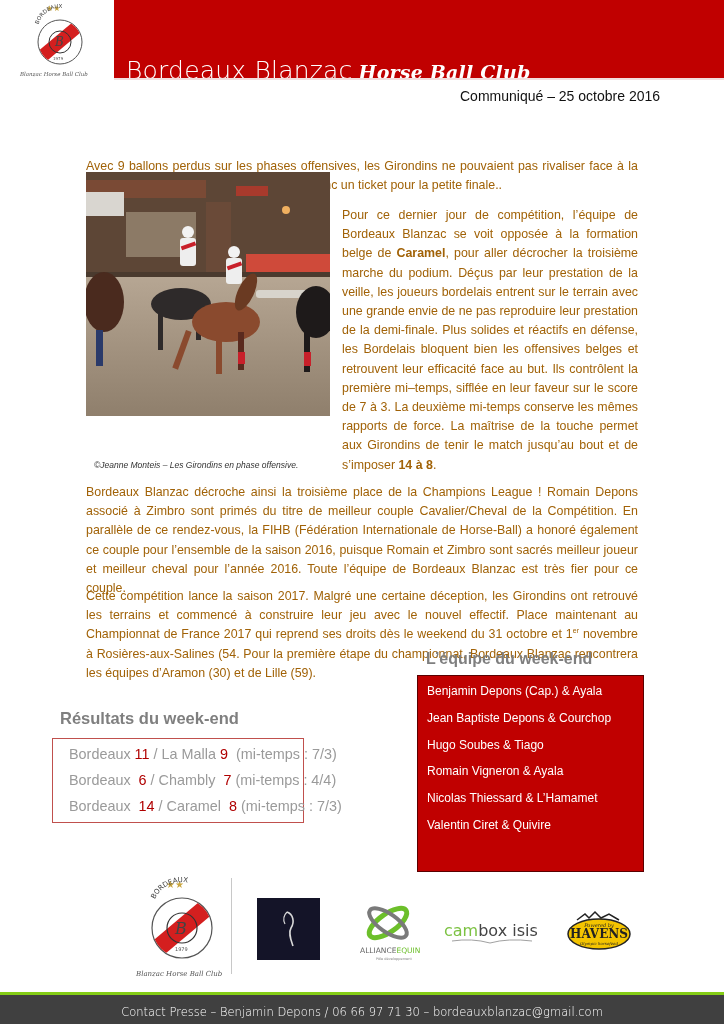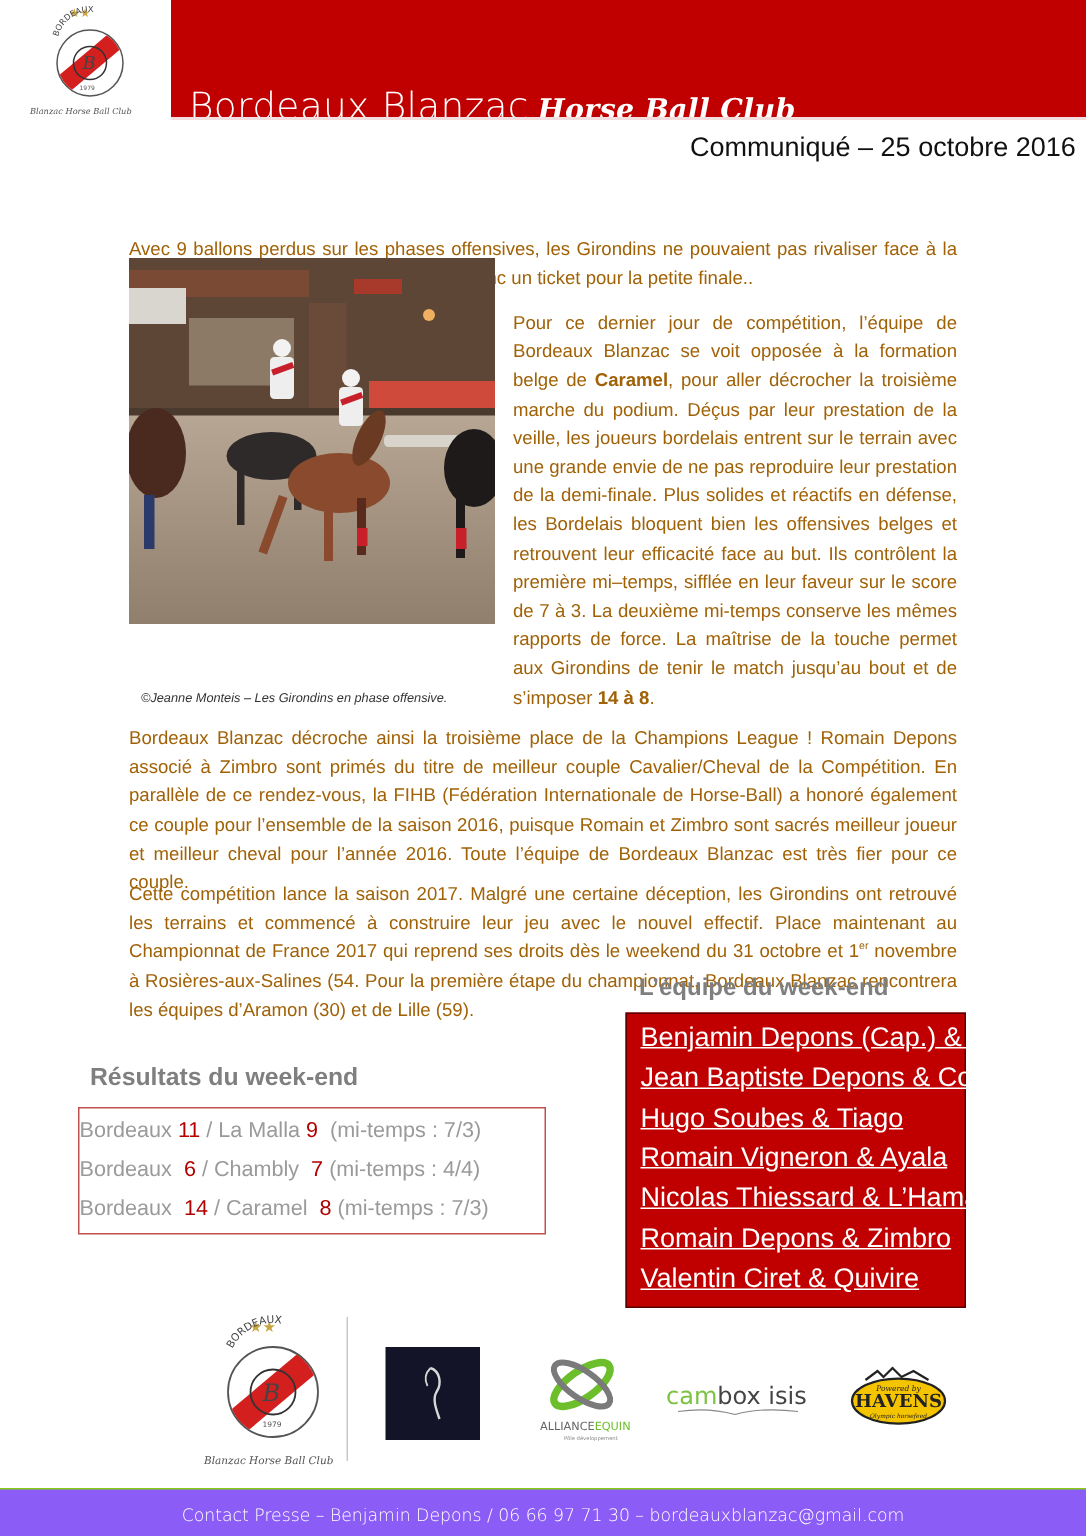--- a/index.html
+++ b/index.html
@@ -6,50 +6,50 @@
   html, body { width: 724px; height: 1024px; background: #ffffff; overflow: hidden; }
   body { position: relative; font-family: "Liberation Sans", sans-serif; color: #111; }
 
   
   .header-logo { position: absolute; left: 0; top: 0; width: 112px; height: 80px; background: #fff; }
   .header-bar { position: absolute; left: 114px; top: 0; width: 610px; height: 78px; background: #c00000; }
   .header-title { position: absolute; left: 12px; top: 22px; color: #fff; font-size: 25px; font-family: "DejaVu Sans", sans-serif; font-weight: 300; letter-spacing: 0.2px; white-space: nowrap; margin-top: 34px; }
   .header-title .script { font-family: "DejaVu Serif", serif; font-style: italic; font-weight: bold; font-size: 19px; margin-left: 6px; }
   .header-shadow { position: absolute; left: 114px; top: 78px; width: 610px; height: 2px; background: #f2dede; }
 
-  .date { position: absolute; left: 460px; top: 88px; font-size: 18px; color: #111; white-space: nowrap; }
+  .date { position: absolute; left: 460px; top: 88px; font-size: 14px; color: #111; white-space: nowrap; }
 
   .para { position: absolute; font-size: 12.4px; line-height: 19.2px; text-align: justify; color: #a16207; margin-top: 40px; }
   .p1 { left: 86px; top: 117px; width: 552px; }
   .p2 { left: 342px; top: 166px; width: 296px; }
   .p3 { left: 86px; top: 443px; width: 552px; }
   .p4 { left: 86px; top: 547px; width: 552px; }
   .para b { font-weight: bold; }
   .para sup { font-size: 7px; vertical-align: super; line-height: 0; }
 
   .photo { position: absolute; left: 86px; top: 172px; width: 244px; height: 244px; overflow: hidden; background: #7a6a58; }
   .caption { position: absolute; left: 94px; top: 420px; font-size: 8.5px; font-style: italic; color: #333; white-space: nowrap; margin-top: 40px; }
 
   
   .results-title { position: absolute; left: 60px; top: 709px; font-size: 16.5px; font-weight: bold; color: #7f7f7f; white-space: nowrap; }
-  .results-box { position: absolute; left: 52px; top: 738px; width: 312px; height: 85px; border: 1.5px solid #c0504d; padding: 2px 0 0 0; }
+  .results-box { position: absolute; left: 52px; top: 738px; width: 252px; height: 85px; border: 1.5px solid #c0504d; padding: 2px 0 0 16px; }
   .result-row { font-size: 14.4px; color: #9a9a9a; line-height: 26px; white-space: nowrap; }
   .result-row .score { color: #b00000; font-weight: normal; }
 
   
   .team-title { position: absolute; left: 426px; top: 650px; font-size: 16px; font-weight: bold; color: #7f7f7f; white-space: nowrap; }
   .team-box { position: absolute; left: 417px; top: 675px; width: 227px; height: 197px; background: #c00000; border: 1.5px solid #5a0000; padding: 2px 0 0 9px; }
-  .team-row { color: #fff; font-size: 18px; line-height: 26.8px; white-space: nowrap; text-decoration: underline; }
+  .team-row { color: #fff; font-size: 12px; line-height: 26.8px; white-space: nowrap; }
 
   
   .divider { position: absolute; left: 231px; top: 878px; width: 1px; height: 96px; background: #c8c8c8; }
   .sponsor { position: absolute; }
 
   
-  .footer { position: absolute; left: 0; top: 992px; width: 724px; height: 32px; background: #8b5cf6; border-top: 1px solid #84cc16; }
+  .footer { position: absolute; left: 0; top: 992px; width: 724px; height: 32px; background: #404040; border-top: 3px solid #84cc16; }
   .footer-text { position: absolute; left: 0; width: 724px; top: 10px; text-align: center; color: #fff; font-size: 11.5px; font-family: "DejaVu Sans", sans-serif; font-weight: 300; white-space: nowrap; }
 </style>
 </head>
 <body>
 
 <div class="header-logo">
   <svg width="112" height="80" viewBox="0 0 112 80">
     <text x="46" y="11" font-size="8" fill="#c9a640" font-family="DejaVu Sans, sans-serif">★★</text>
     <defs>
         <path id="arcTop" d="M38,30 A22,22 0 0 1 82,30"></path>
@@ -130,21 +130,20 @@
 
 <div class="para p4"><span>Cette compétition lance la saison 2017. Malgré une certaine déception, les Girondins ont retrouvé les terrains et commencé à construire leur jeu avec le nouvel effectif. Place maintenant au Championnat de France 2017 qui reprend ses droits dès le weekend du 31 octobre et 1</span><sup>er</sup><span> novembre à Rosières-aux-Salines (54. Pour la première étape du championnat, Bordeaux Blanzac rencontrera les équipes d’Aramon (30) et de Lille (59).</span></div>
 
 <div class="team-title">L’équipe du week-end</div>
 <div class="team-box">
   <div class="team-row">Benjamin Depons (Cap.) &amp; Ayala</div>
   <div class="team-row">Jean Baptiste Depons &amp; Courchop</div>
   <div class="team-row">Hugo Soubes &amp; Tiago</div>
   <div class="team-row">Romain Vigneron &amp; Ayala</div>
   <div class="team-row">Nicolas Thiessard &amp; L’Hamamet</div>
-  <div class="team-row">Romain Depons &amp; Zimbro</div>
   <div class="team-row">Valentin Ciret &amp; Quivire</div>
 </div>
 
 <div class="results-title">Résultats du week-end</div>
 <div class="results-box">
   <div class="result-row">
     <span style="white-space:pre">Bordeaux </span><span class="score">11</span><span style="white-space:pre"> / La Malla </span><span class="score">9</span><span style="white-space:pre">  (mi-temps : 7/3)</span>
   </div>
   <div class="result-row">
     <span style="white-space:pre">Bordeaux  </span><span class="score">6</span><span style="white-space:pre"> / Chambly  </span><span class="score">7</span><span style="white-space:pre"> (mi-temps : 4/4)</span>

